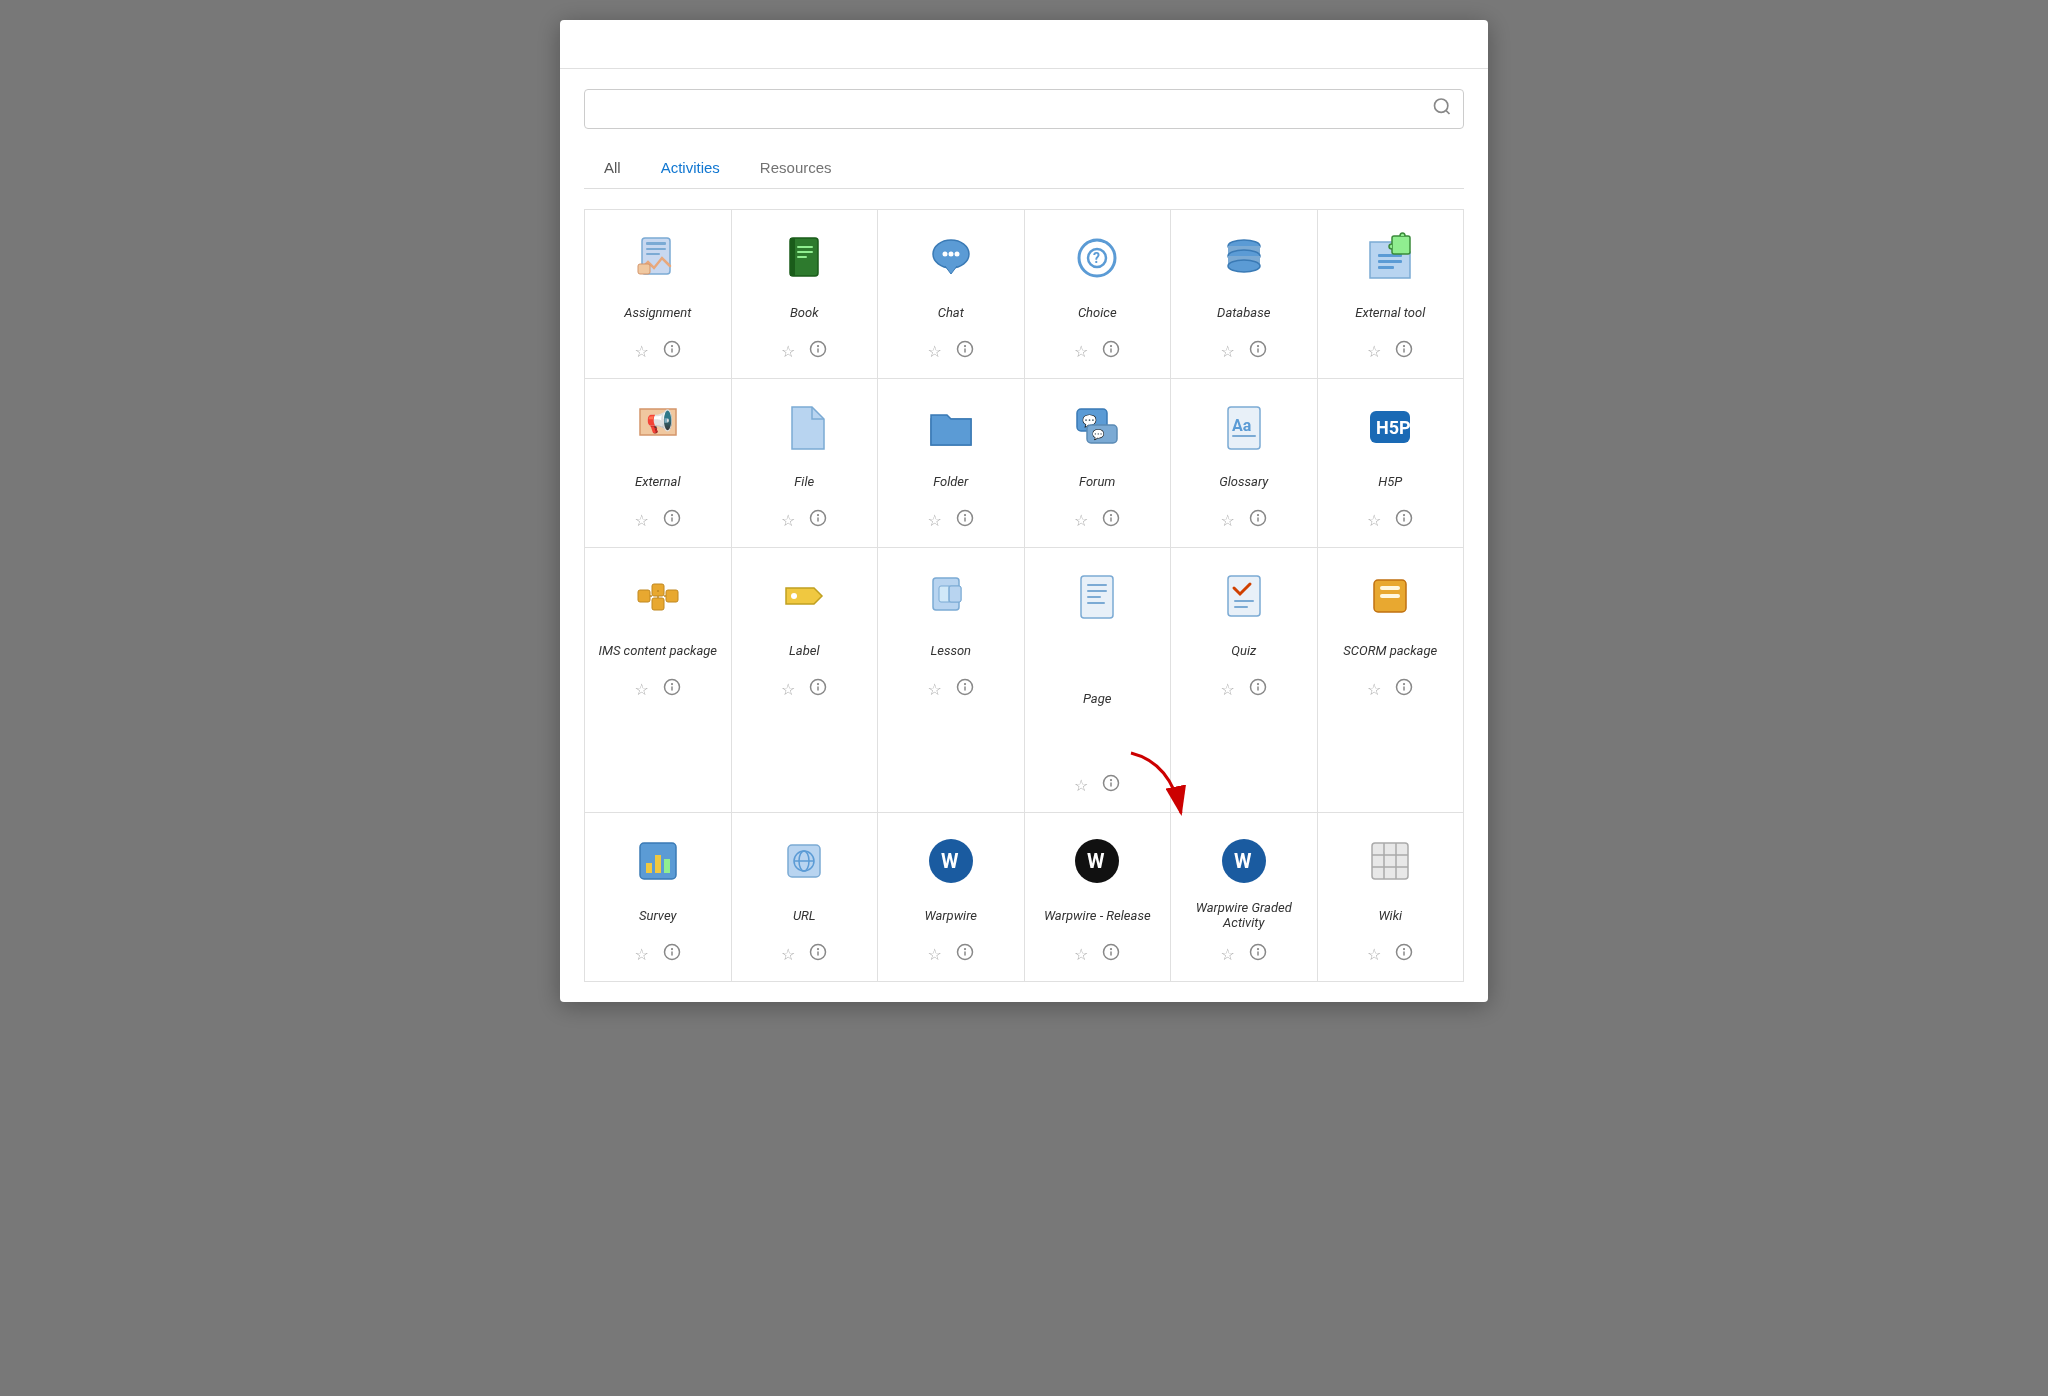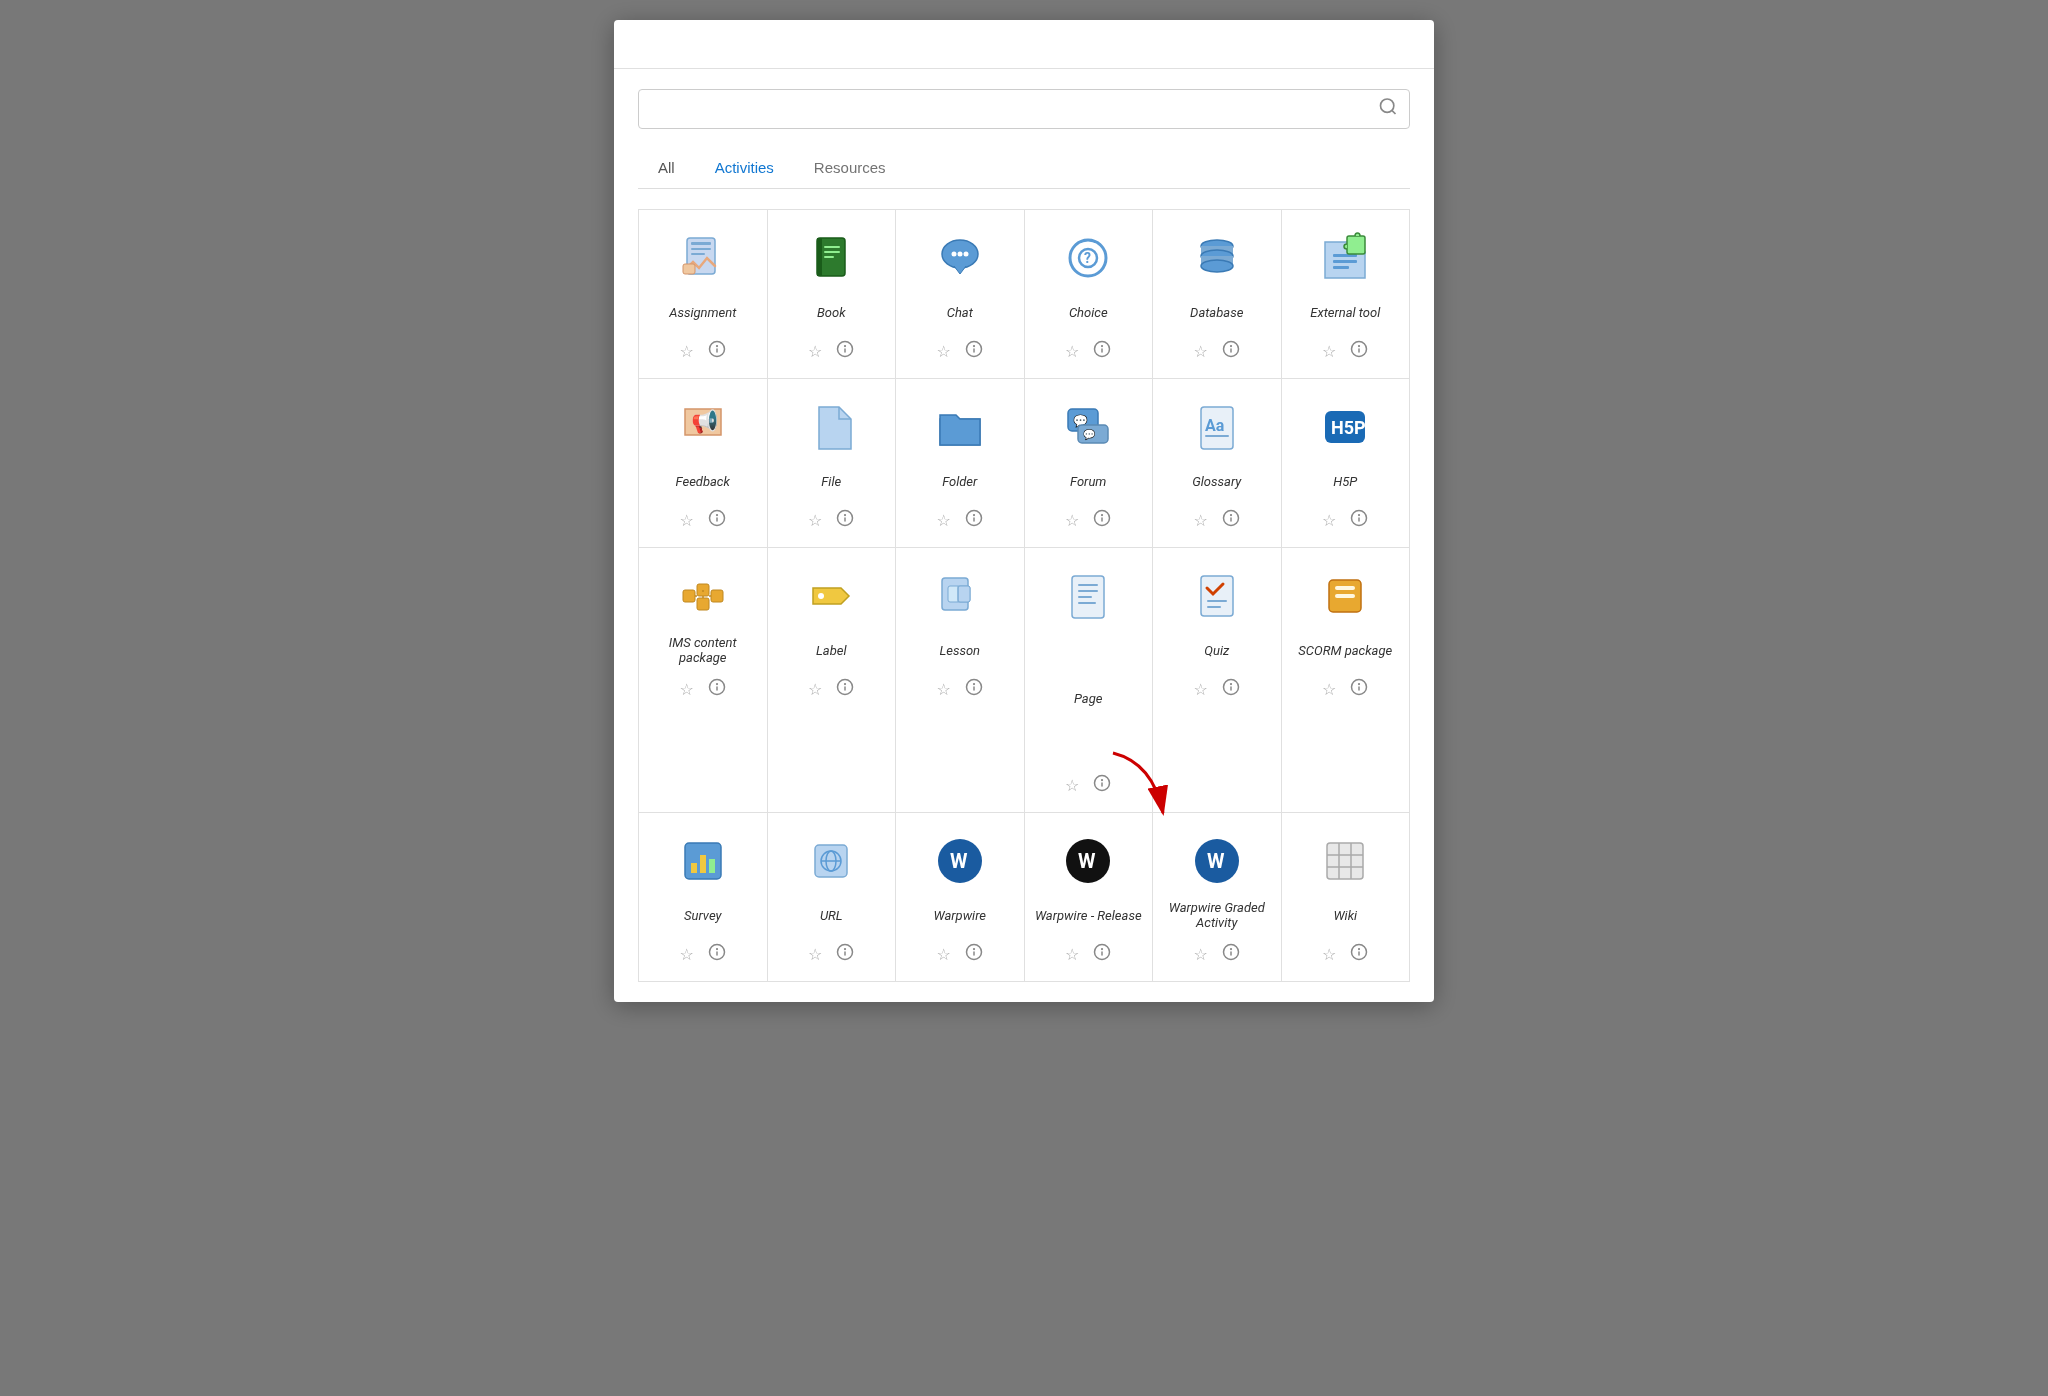--- a/index.html
+++ b/index.html
@@ -19,21 +19,21 @@
       background: rgba(0,0,0,0.5);
       display: flex;
       align-items: flex-start;
       justify-content: center;
       padding-top: 20px;
     }
 
     .modal {
       background: #fff;
       border-radius: 4px;
-      width: 820px;
+      width: 928px;
       max-height: 90vh;
       overflow-y: auto;
       box-shadow: 0 4px 24px rgba(0,0,0,0.3);
     }
 
     .modal-header {
       display: flex;
       align-items: center;
       justify-content: space-between;
       padding: 20px 24px;
@@ -331,21 +331,21 @@
                 </svg></button>
             </div>
           </div>
           <div class="activity-item" style="position: relative;">
             <div class="activity-icon">
               <svg width="52" height="52" viewBox="0 0 52 52" fill="none">
       <path d="M8 8 L44 8 L44 34 L8 34 Z" rx="3" fill="#f0c8a0" stroke="#d4956a" stroke-width="1.5"></path>
       <text x="14" y="28" font-size="22" fill="#e05000">📢</text>
     </svg>
             </div>
-            <div class="activity-label">Feedback</div>
+            <div class="activity-label">External</div>
             <div class="activity-actions">
               <button class="star-btn">☆</button>
               <button class="info-btn"><svg width="18" height="18" viewBox="0 0 24 24" fill="none" stroke="#888" stroke-width="2">
                   <circle cx="12" cy="12" r="10"></circle>
                   <line x1="12" y1="8" x2="12" y2="8" stroke-width="3" stroke-linecap="round"></line>
                   <line x1="12" y1="12" x2="12" y2="16" stroke-linecap="round"></line>
                 </svg></button>
             </div>
           </div>
           <div class="activity-item" style="position: relative;">

